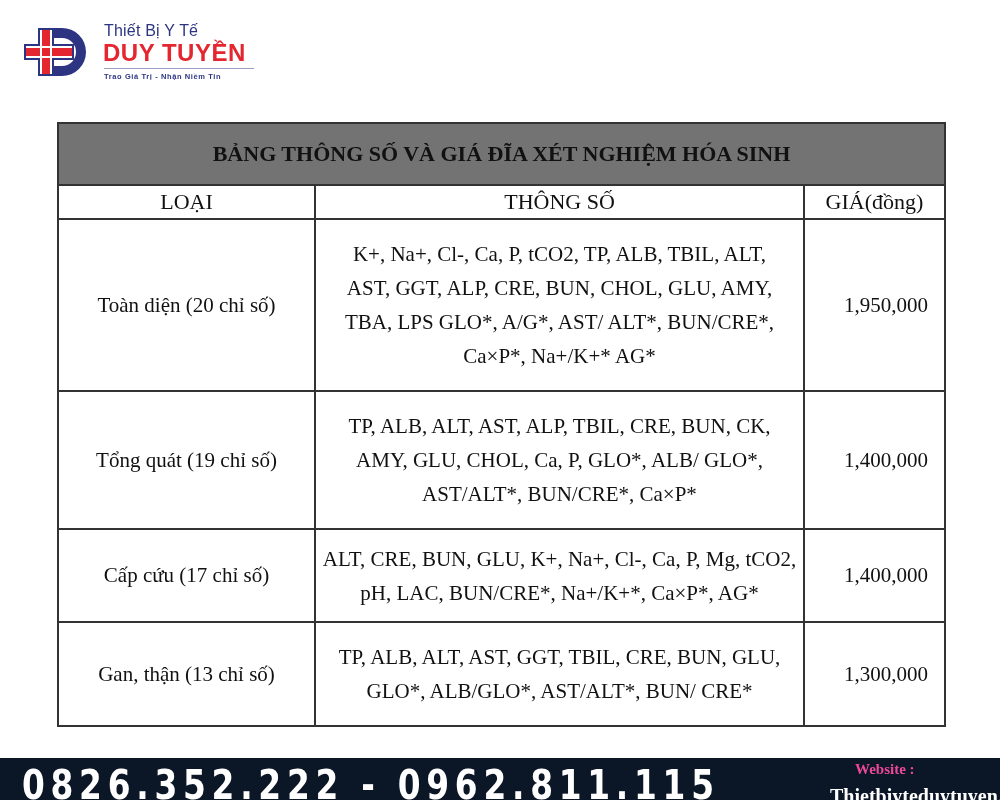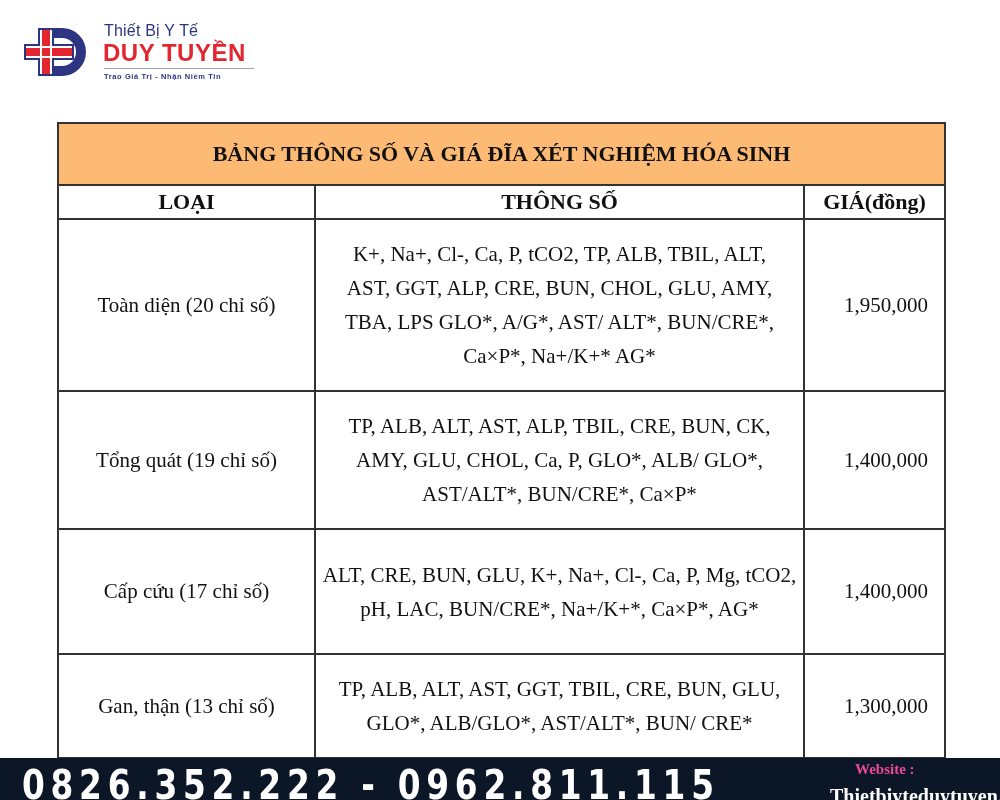--- a/index.html
+++ b/index.html
@@ -6,22 +6,22 @@
   body { width:1000px; height:800px; background:#ffffff; position:relative; overflow:hidden; font-family:"Liberation Serif", serif; }
   .logo { position:absolute; left:20px; top:22px; width:240px; height:62px; }
   .logo-icon { position:absolute; left:2px; top:4px; width:64px; height:52px; }
   .logo-top { position:absolute; left:84px; top:0px; font-family:"Liberation Sans", sans-serif; font-size:16px; color:#2d3583; letter-spacing:0.2px; }
   .logo-brand { position:absolute; left:83px; top:17px; font-family:"Liberation Sans", sans-serif; font-weight:bold; font-size:24px; color:#e3262f; letter-spacing:0.5px; }
   .logo-line { position:absolute; left:84px; top:46px; width:150px; height:1px; background:#9aa0c4; }
   .logo-tag { position:absolute; left:84px; top:50px; font-family:"Liberation Sans", sans-serif; font-weight:bold; font-size:7.5px; color:#2d3583; letter-spacing:0.6px; }
 
   table.spec { position:absolute; left:57px; top:122px; width:889px; border-collapse:collapse; }
   table.spec td, table.spec th { border:2px solid #333; padding:0; }
-  .title-cell { background:#fdba74; height:60px; text-align:center; font-weight:bold; font-size:22px; color:#111; }
-  .head-cell { height:32px; text-align:center; font-weight:bold; font-size:22px; color:#111; background:#fff; }
+  .title-cell { background:#737373; height:60px; text-align:center; font-weight:bold; font-size:22px; color:#111; }
+  .head-cell { height:32px; text-align:center; font-weight:normal; font-size:22px; color:#111; background:#fff; }
   .type-cell { text-align:center; font-size:21px; color:#111; width:255px; }
   .param-cell { text-align:center; font-size:21px; color:#111; line-height:34px; width:451px; padding:0 6px; }
   .price-cell { text-align:right; font-size:21px; color:#111; padding-right:16px !important; }
 
   .footer { position:absolute; left:0; top:742px; width:1000px; height:58px; background:#0b1627;margin-top:16px; }
   .phones { position:absolute; left:22px; top:4px; font-family:"DejaVu Sans", sans-serif; font-weight:bold; font-size:40px; color:#ffffff; letter-spacing:7px; transform:scaleX(0.82); transform-origin:left center; white-space:nowrap; }
   .web-label { position:absolute; left:855px; top:3px; font-family:Liberation Serif, serif; font-weight:bold; font-size:15px; color:#ec4899; }
   .web-url { position:absolute; left:830px; top:27px; font-family:"Liberation Serif", serif; font-weight:bold; font-size:20px; color:#fff; }
 </style>
 </head>
@@ -59,21 +59,21 @@
   <tr style="height:172px;">
     <td class="type-cell">Toàn diện (20 chỉ số)</td>
     <td class="param-cell" style="padding:9px 18px;">K+, Na+, Cl-, Ca, P, tCO2, TP, ALB, TBIL, ALT, AST, GGT, ALP, CRE, BUN, CHOL, GLU, AMY, TBA, LPS GLO*, A/G*, AST/ ALT*, BUN/CRE*, Ca×P*, Na+/K+* AG*</td>
     <td class="price-cell">1,950,000</td>
   </tr>
   <tr style="height:138px;">
     <td class="type-cell">Tổng quát (19 chỉ số)</td>
     <td class="param-cell" style="padding:0 10px;">TP, ALB, ALT, AST, ALP, TBIL, CRE, BUN, CK, AMY, GLU, CHOL, Ca, P, GLO*, ALB/ GLO*, AST/ALT*, BUN/CRE*, Ca×P*</td>
     <td class="price-cell">1,400,000</td>
   </tr>
-  <tr style="height:125px;">
+  <tr style="height:93px;">
     <td class="type-cell">Cấp cứu (17 chỉ số)</td>
     <td class="param-cell" style="padding:0 4px;">ALT, CRE, BUN, GLU, K+, Na+, Cl-, Ca, P, Mg, tCO2, pH, LAC, BUN/CRE*, Na+/K+*, Ca×P*, AG*</td>
     <td class="price-cell">1,400,000</td>
   </tr>
   <tr style="height:104px;">
     <td class="type-cell">Gan, thận (13 chỉ số)</td>
     <td class="param-cell" style="padding:0 8px;">TP, ALB, ALT, AST, GGT, TBIL, CRE, BUN, GLU, GLO*, ALB/GLO*, AST/ALT*, BUN/ CRE*</td>
     <td class="price-cell">1,300,000</td>
   </tr>
 </tbody>

